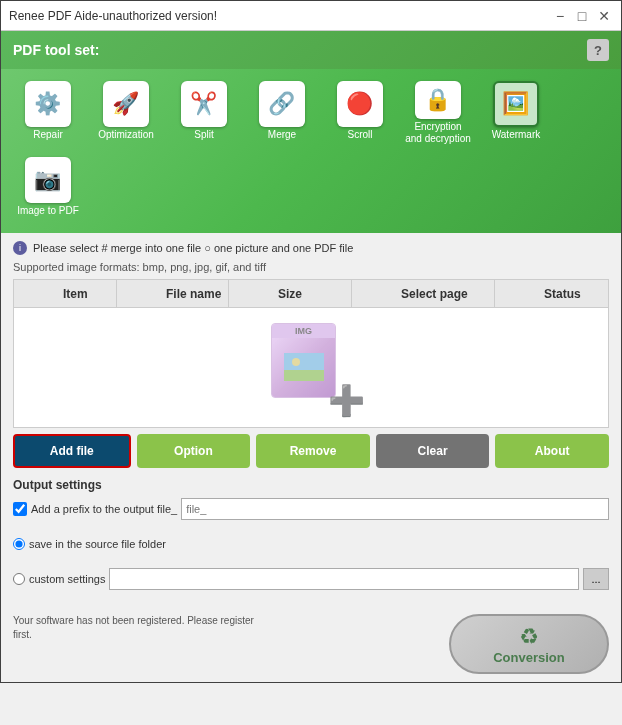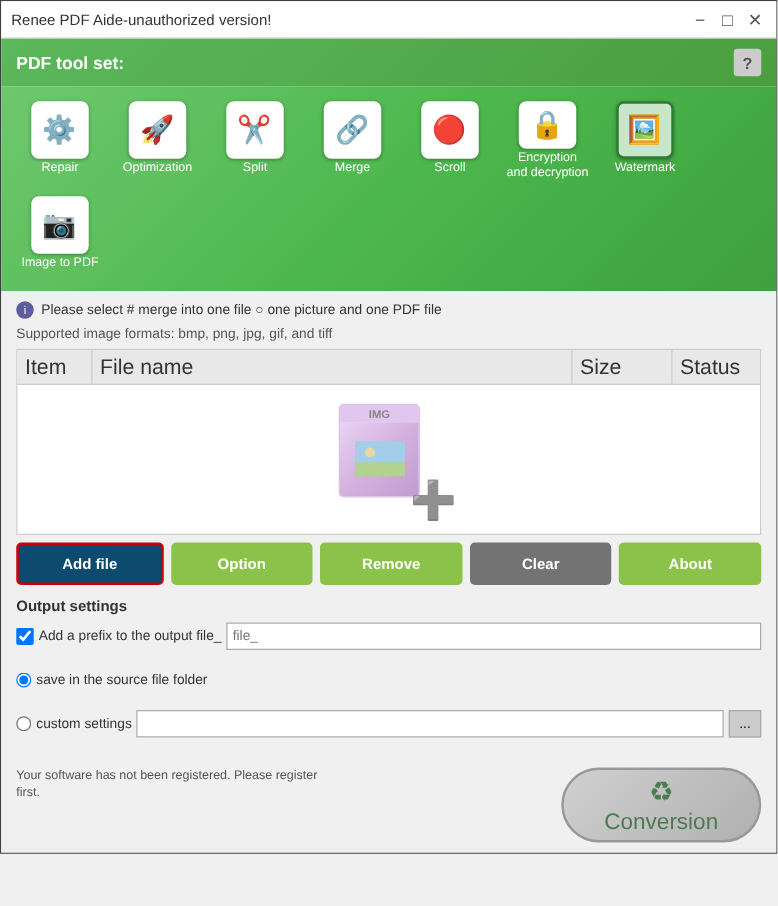--- a/index.html
+++ b/index.html
@@ -145,27 +145,28 @@
     .table-header {
       display: flex;
       background: #e8e8e8;
       border-bottom: 1px solid #ccc;
       height: 28px;
       align-items: center;
       flex-shrink: 0;
     }
     .table-col {
       padding: 0 6px;
-      font-size: 17px;
-      font-weight: normal;
+      font-size: 12px;
+      font-weight: bold;
       color: #333;
       border-right: 1px solid #ccc;
       height: 100%;
       display: flex;
       align-items: center;
+      margin-left: 43px;
     }
     .col-item { width: 60px; }
     .col-filename { flex: 1; }
     .col-size { width: 80px; }
     .col-pagecount { width: 90px; }
     .col-selectpage { width: 100px; }
     .col-status { width: 70px; border-right: none; }
     .table-body {
       flex: 1;
       display: flex;
@@ -335,23 +336,23 @@
       flex-direction: column;
       align-items: center;
       justify-content: center;
       flex-shrink: 0;
     }
     .convert-icon {
       font-size: 22px;
       color: #4a7c4e;
     }
     .convert-text {
-      font-size: 18px;
+      font-size: 13px;
       color: #4a7c4e;
-      font-weight: normal;
+      font-weight: bold;
     }
     .purchase-btn {
       background: #8bc34a;
       color: white;
       border: none;
       border-radius: 4px;
       padding: 6px 12px;
       font-size: 12px;
       cursor: pointer;
       margin-top: 4px;
@@ -436,20 +437,21 @@
       <div class="info-icon">i</div>
       <span>Please select # merge into one file ○ one picture and one PDF file</span>
     </div>
     <div class="supported-text">Supported image formats: bmp, png, jpg, gif, and tiff</div>
 
     <div class="file-table">
       <div class="table-header">
         <div class="table-col col-item">Item</div>
         <div class="table-col col-filename">File name</div>
         <div class="table-col col-size">Size</div>
+        <div class="table-col col-selectpage">Select page</div>
         <div class="table-col col-status">Status</div>
       </div>
       <div class="table-body">
         <div class="empty-illustration">
           <div class="img-icon">
             <div class="img-card">
               <div class="img-card-header">IMG</div>
               <div class="img-card-body">
                 <div class="img-landscape">
                   <svg width="40" height="28" viewBox="0 0 40 28" style="position:absolute;top:0;left:0">

